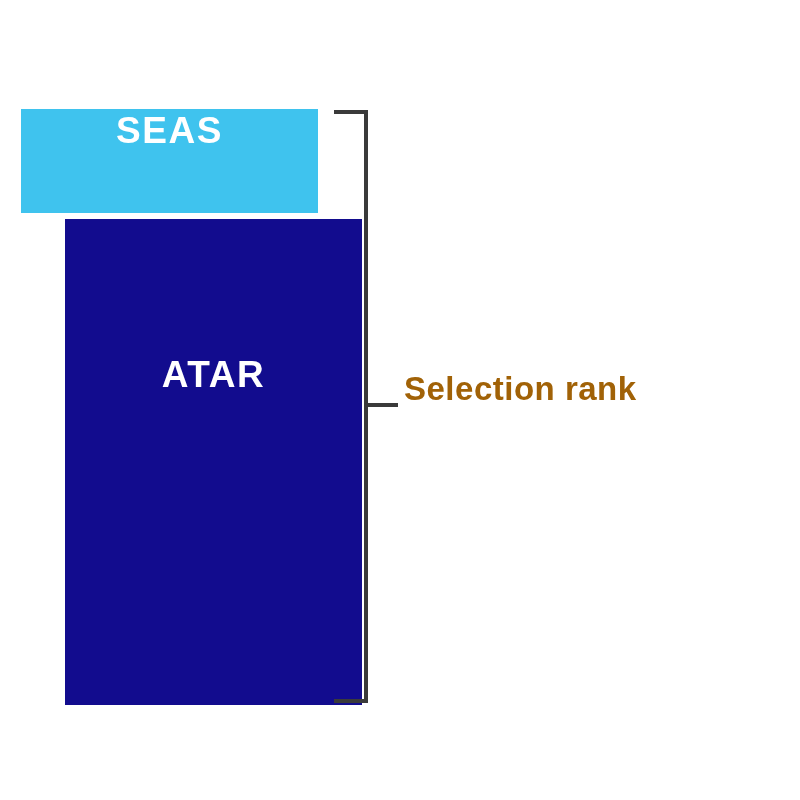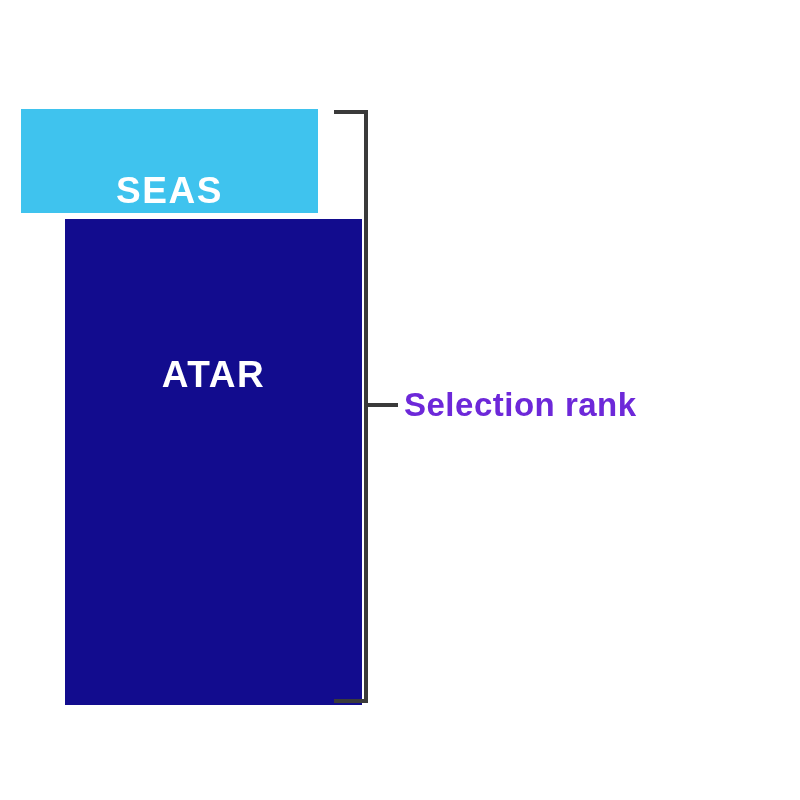--- a/index.html
+++ b/index.html
@@ -18,21 +18,21 @@
   .segment {
     position: absolute;
     left: 21px;
     width: 297px;
     box-sizing: border-box;
   }
   .segment-seas {
     top: 109px;
     height: 104px;
     display: flex;
-    align-items: flex-end;
+    align-items: flex-start;
     justify-content: center;
   }
   .segment-atar {
     top: 219px;
     height: 486px;
     margin-left: 44px;
   }
   .segment-label {
     color: #ffffff;
     font-size: 37px;
@@ -62,25 +62,25 @@
     position: absolute;
     left: 368px;
     top: 403px;
     width: 30px;
     height: 4px;
     background: #3a3a3a;
   }
   .bracket-label {
     position: absolute;
     left: 404px;
-    top: 385px;
+    top: 369px;
     font-size: 33px;
     font-weight: 700;
     line-height: 40px;
-    color: #6d28d9;
+    color: #a16207;
     white-space: nowrap;
     letter-spacing: 0.5px;
   }
 </style>
 </head>
 <body>
 
 <div class="canvas">
 
   <div class="segment segment-seas" style="background-color: rgb(63, 195, 238);">

